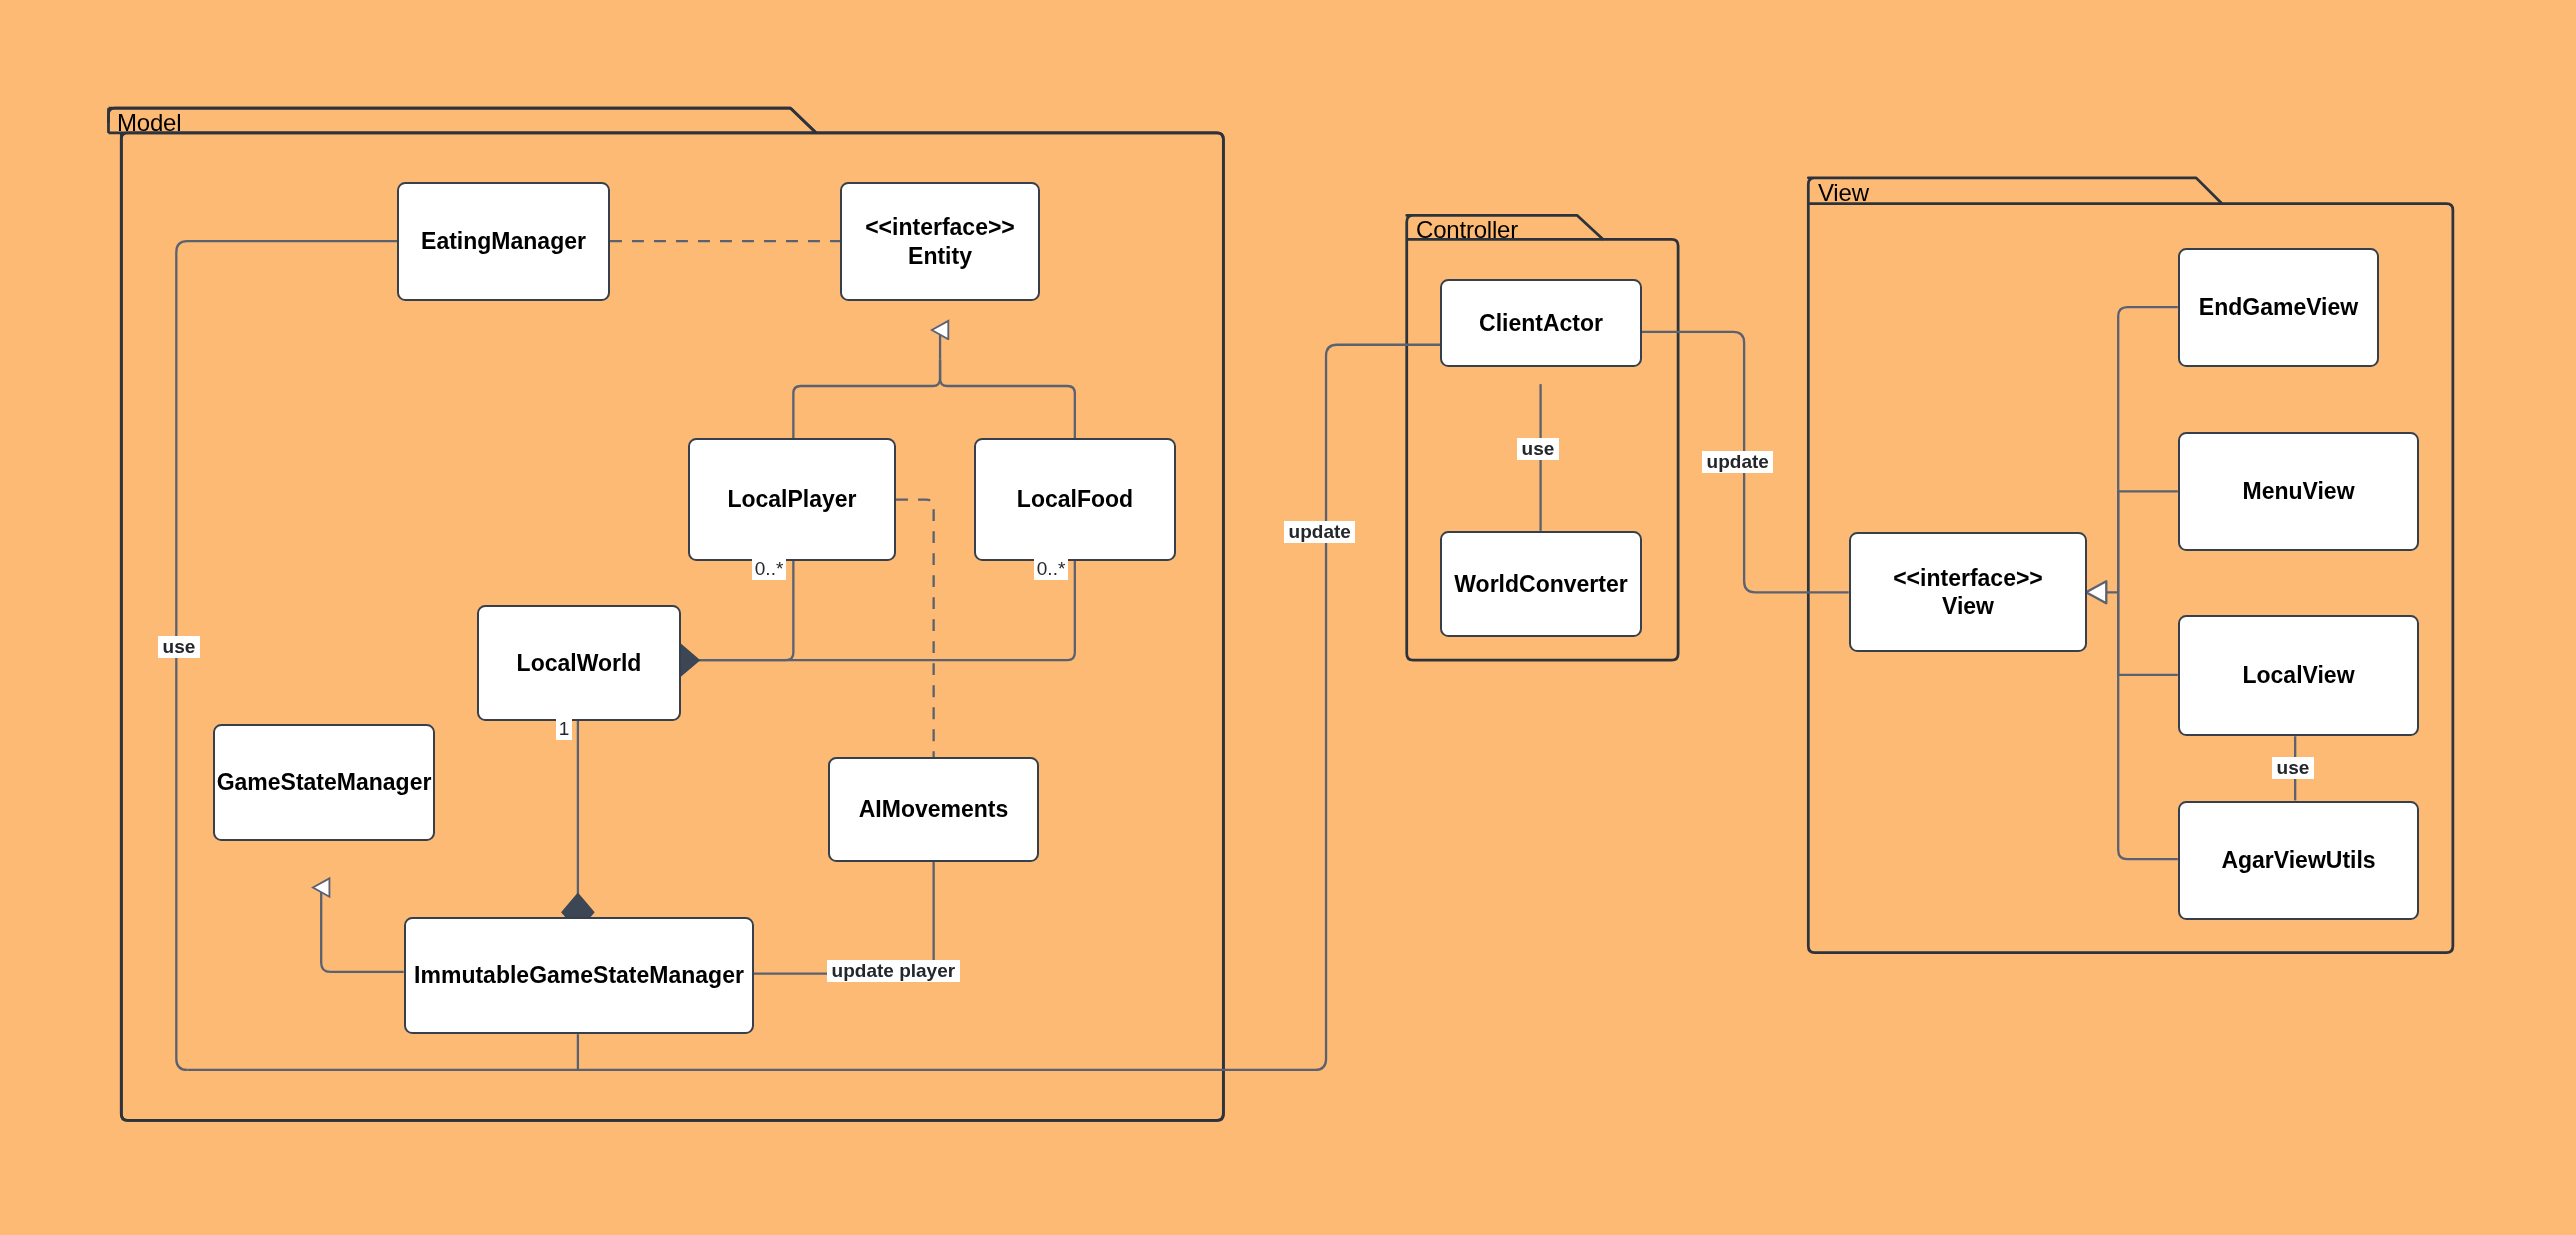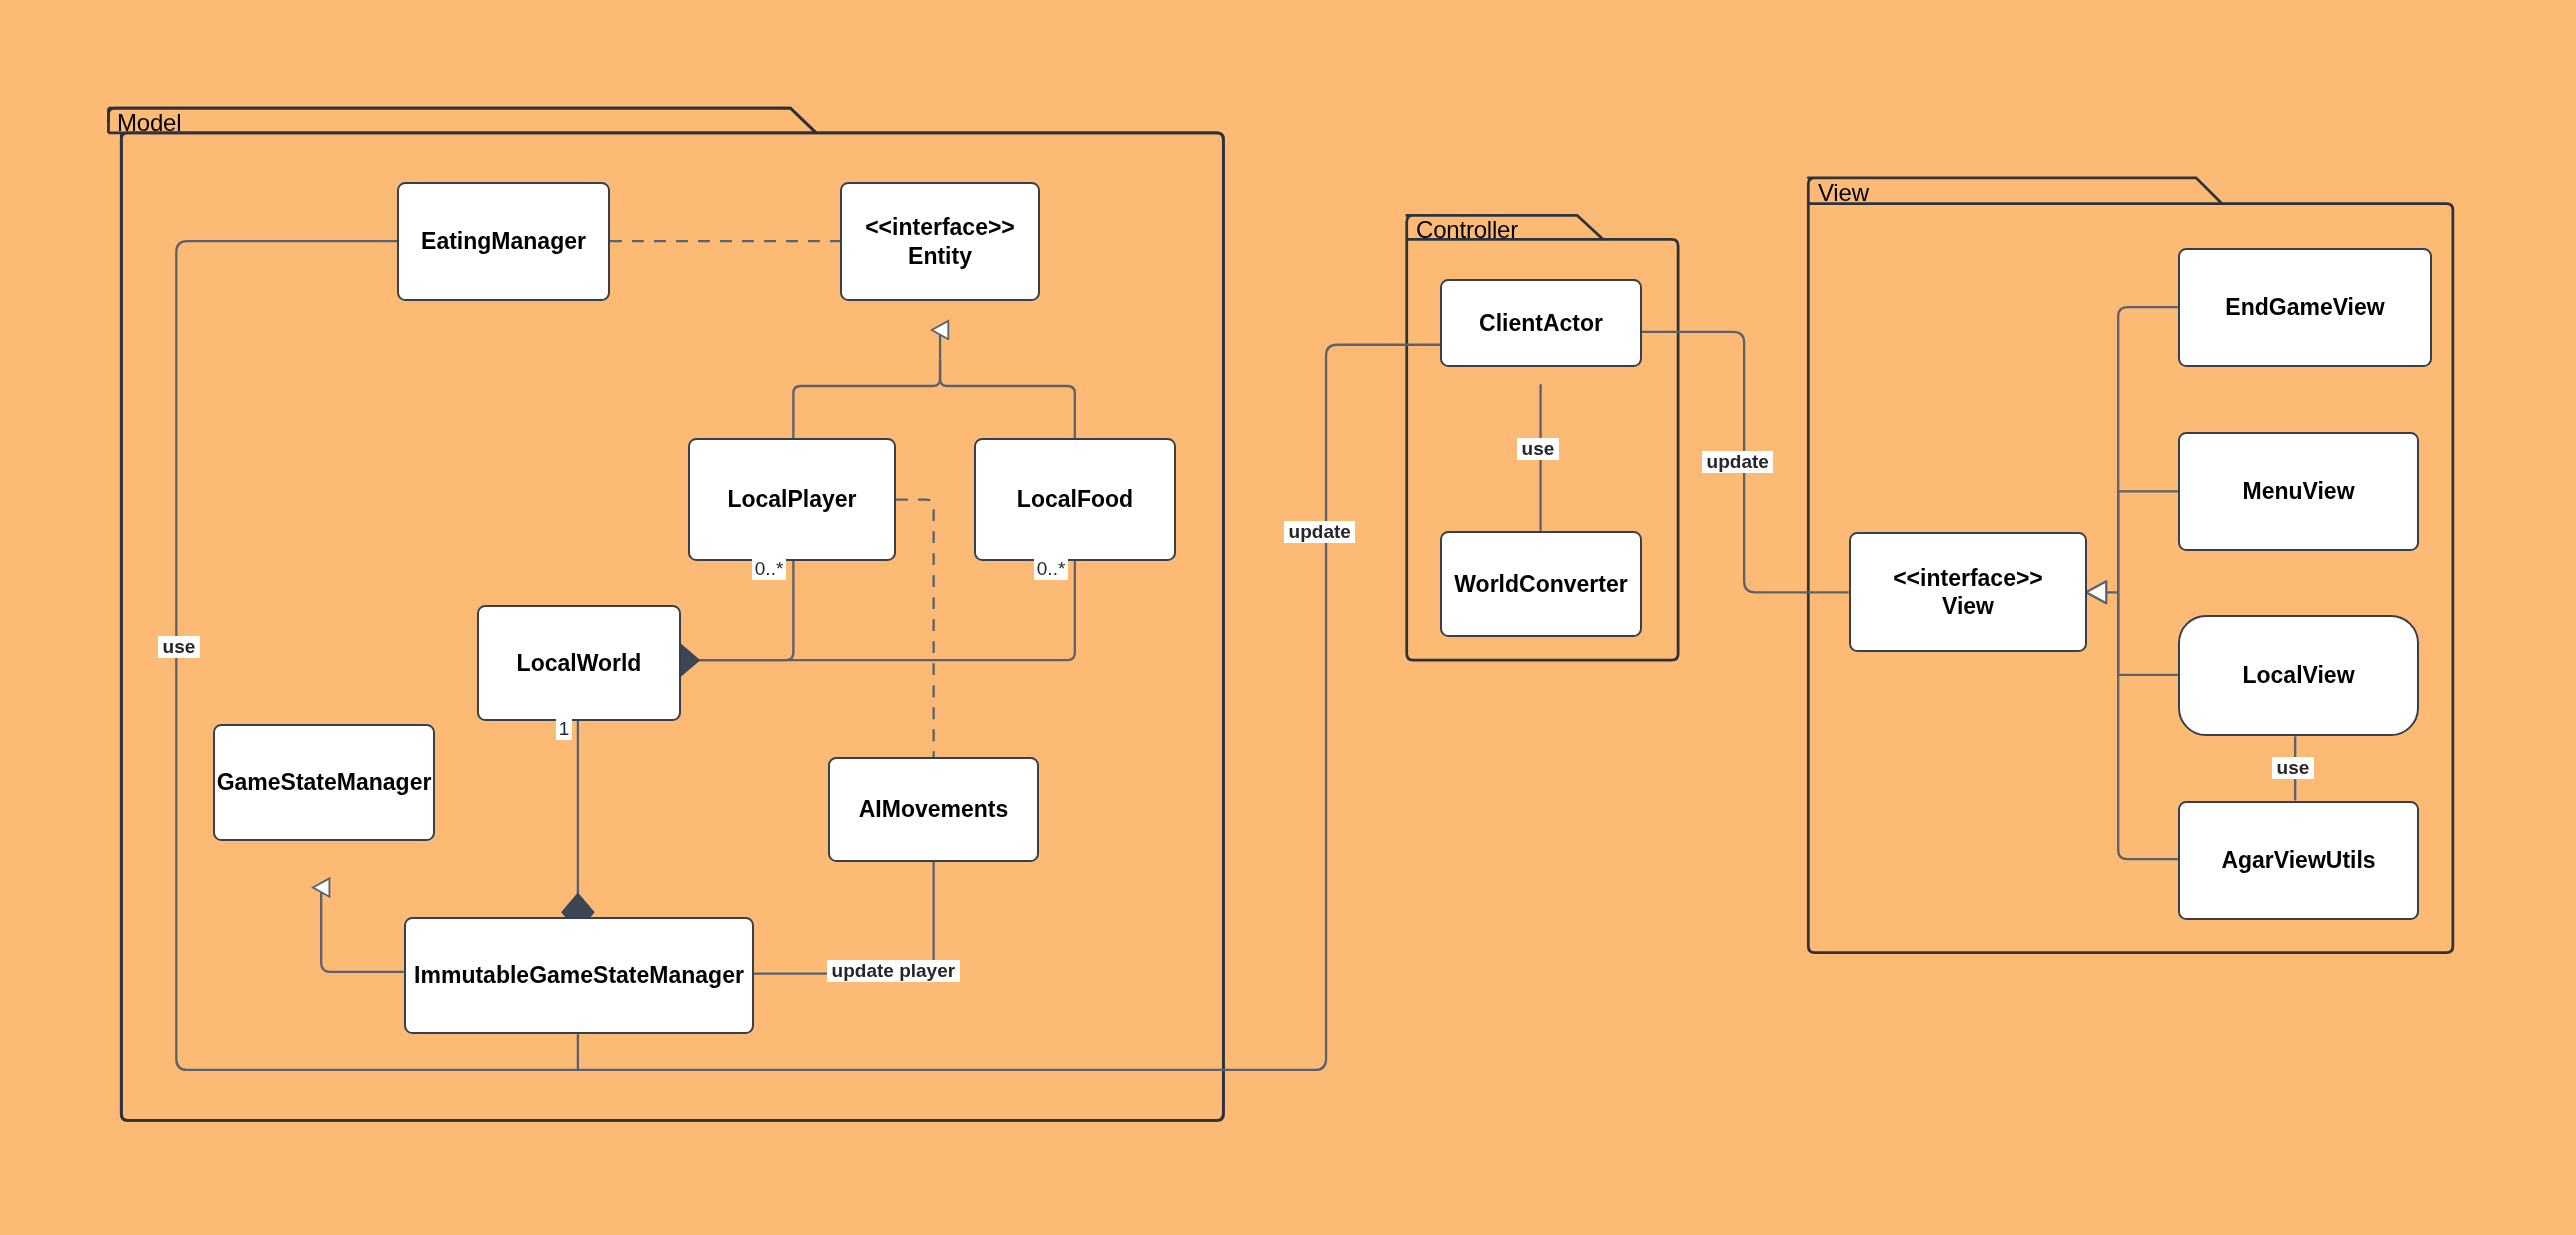--- a/index.html
+++ b/index.html
@@ -226,29 +226,29 @@
 
   <div class="cls" style="left:1440px; top:531px; width:202px; height:106px;">
     <span class="cname">WorldConverter</span>
   </div>
 
   <div class="cls" style="left:1849px; top:532px; width:238px; height:120px;">
     <span class="stereo">&lt;&lt;interface&gt;&gt;</span>
     <span class="cname">View</span>
   </div>
 
-  <div class="cls" style="left:2178px; top:248px; width:254px; height:119px;align-items:center;">
+  <div class="cls" style="left:2178px; top:248px; width:201px; height:119px;align-items:center;">
     <span class="cname">EndGameView</span>
   </div>
 
   <div class="cls" style="left:2178px; top:432px; width:241px; height:119px;">
     <span class="cname">MenuView</span>
   </div>
 
-  <div class="cls" style="left:2178px; top:615px; width:241px; height:121px;border-radius:28px;">
+  <div class="cls" style="left:2178px; top:615px; width:241px; height:121px;">
     <span class="cname">LocalView</span>
   </div>
 
   <div class="cls" style="left:2178px; top:801px; width:241px; height:119px;">
     <span class="cname">AgarViewUtils</span>
   </div>
 
   <div class="elabel" style="left:158px; top:636px;">use</div>
 
   <div class="elabel" style="left:1517px; top:438px;">use</div>

